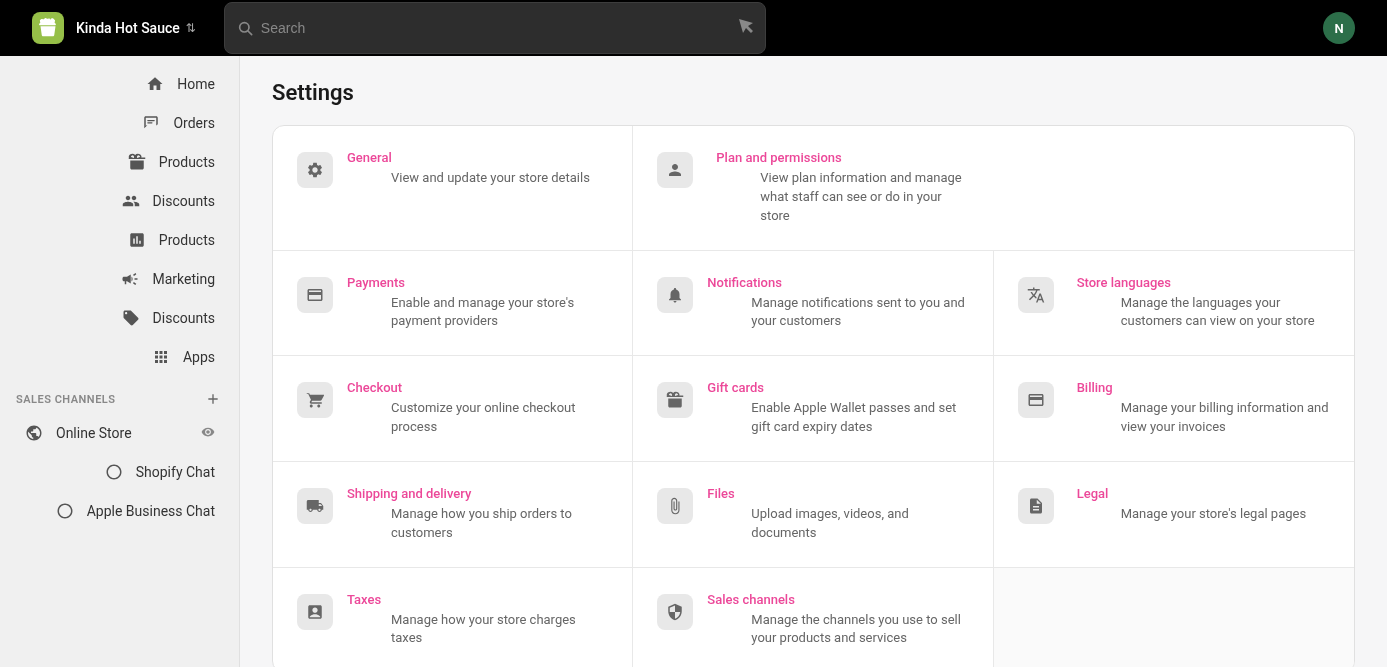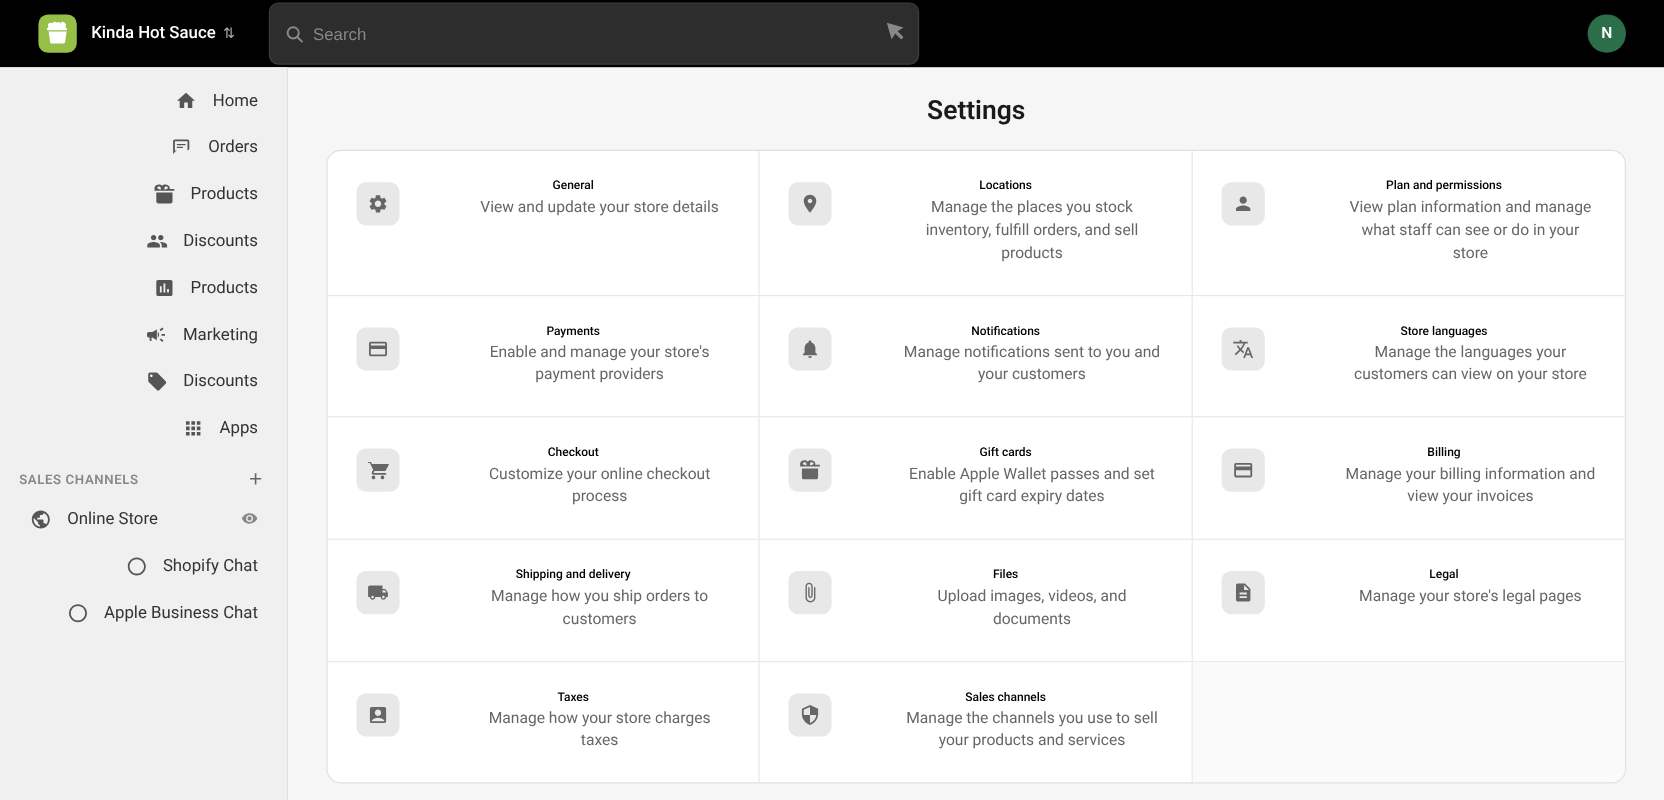--- a/index.html
+++ b/index.html
@@ -118,21 +118,20 @@
       margin-left: auto;
       color: #888;
       font-size: 12px;
     }
 
     
     .main-content {
       flex: 1;
       overflow-y: auto;
       padding: 24px 32px;
-      text-align: center;
     }
     .page-title {
       font-size: 22px;
       font-weight: 600;
       color: #1a1a1a;
       margin-bottom: 20px;
     }
     .settings-grid {
       background: white;
       border-radius: 12px;
@@ -159,23 +158,23 @@
       width: 36px; height: 36px;
       background: #e8e8e8;
       border-radius: 8px;
       display: flex; align-items: center; justify-content: center;
       flex-shrink: 0;
       margin-top: 2px;
     }
     .cell-icon svg { width: 18px; height: 18px; fill: #666; }
     .cell-content { flex: 1; }
     .cell-title {
-      font-size: 10px;
+      font-size: 13px;
       font-weight: 500;
-      color: #000000;
+      color: #ec4899;
       margin-bottom: 4px;
       text-decoration: none;
     }
     .cell-desc {
       font-size: 13px;
       color: #666;
       line-height: 1.45;
       margin-left: 44px;
     }
   </style>
@@ -329,31 +328,20 @@
               </svg>
           </div>
           <div class="cell-content">
             <div class="cell-title">General</div>
             <div class="cell-desc">View and update your store details</div>
           </div>
         </div>
         <div class="settings-cell">
           <div class="cell-icon">
             <svg viewBox="0 0 24 24" width="18" height="18" fill="#666">
-                <path d="M12 2C8.13 2 5 5.13 5 9c0 5.25 7 13 7 13s7-7.75 7-13c0-3.87-3.13-7-7-7zm0 9.5c-1.38 0-2.5-1.12-2.5-2.5s1.12-2.5 2.5-2.5 2.5 1.12 2.5 2.5-1.12 2.5-2.5 2.5z"></path>
-              </svg>
-          </div>
-          <div class="cell-content">
-            <div class="cell-title">Locations</div>
-            <div class="cell-desc">Manage the places you stock inventory, fulfill orders, and sell products</div>
-          </div>
-        </div>
-        <div class="settings-cell">
-          <div class="cell-icon">
-            <svg viewBox="0 0 24 24" width="18" height="18" fill="#666">
                 <path d="M12 12c2.21 0 4-1.79 4-4s-1.79-4-4-4-4 1.79-4 4 1.79 4 4 4zm0 2c-2.67 0-8 1.34-8 4v2h16v-2c0-2.66-5.33-4-8-4z"></path>
               </svg>
           </div>
           <div class="cell-content">
             <div class="cell-title">Plan and permissions</div>
             <div class="cell-desc">View plan information and manage what staff can see or do in your store</div>
           </div>
         </div>
       </div>
 

